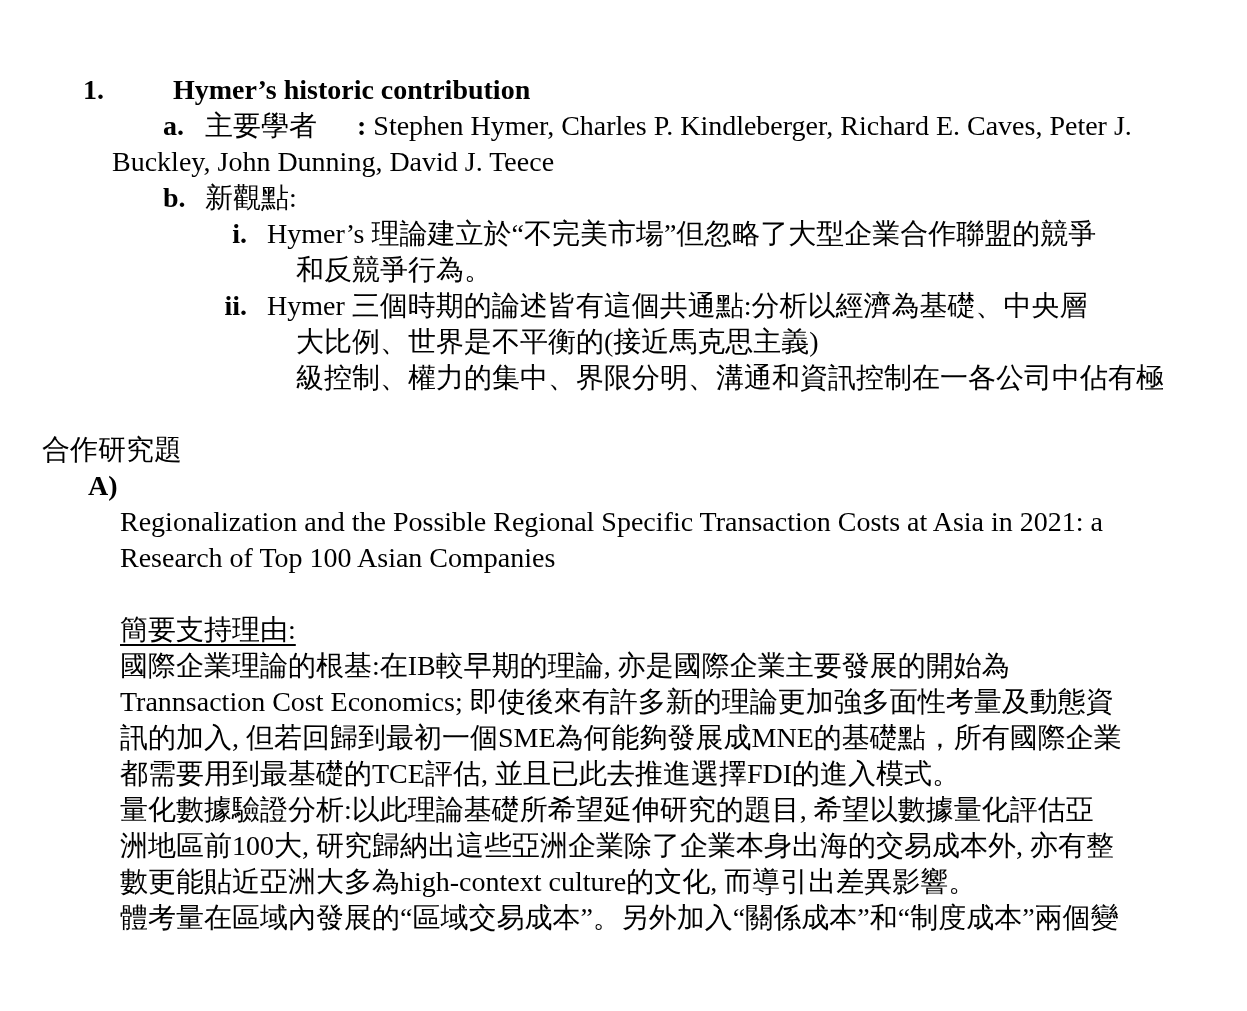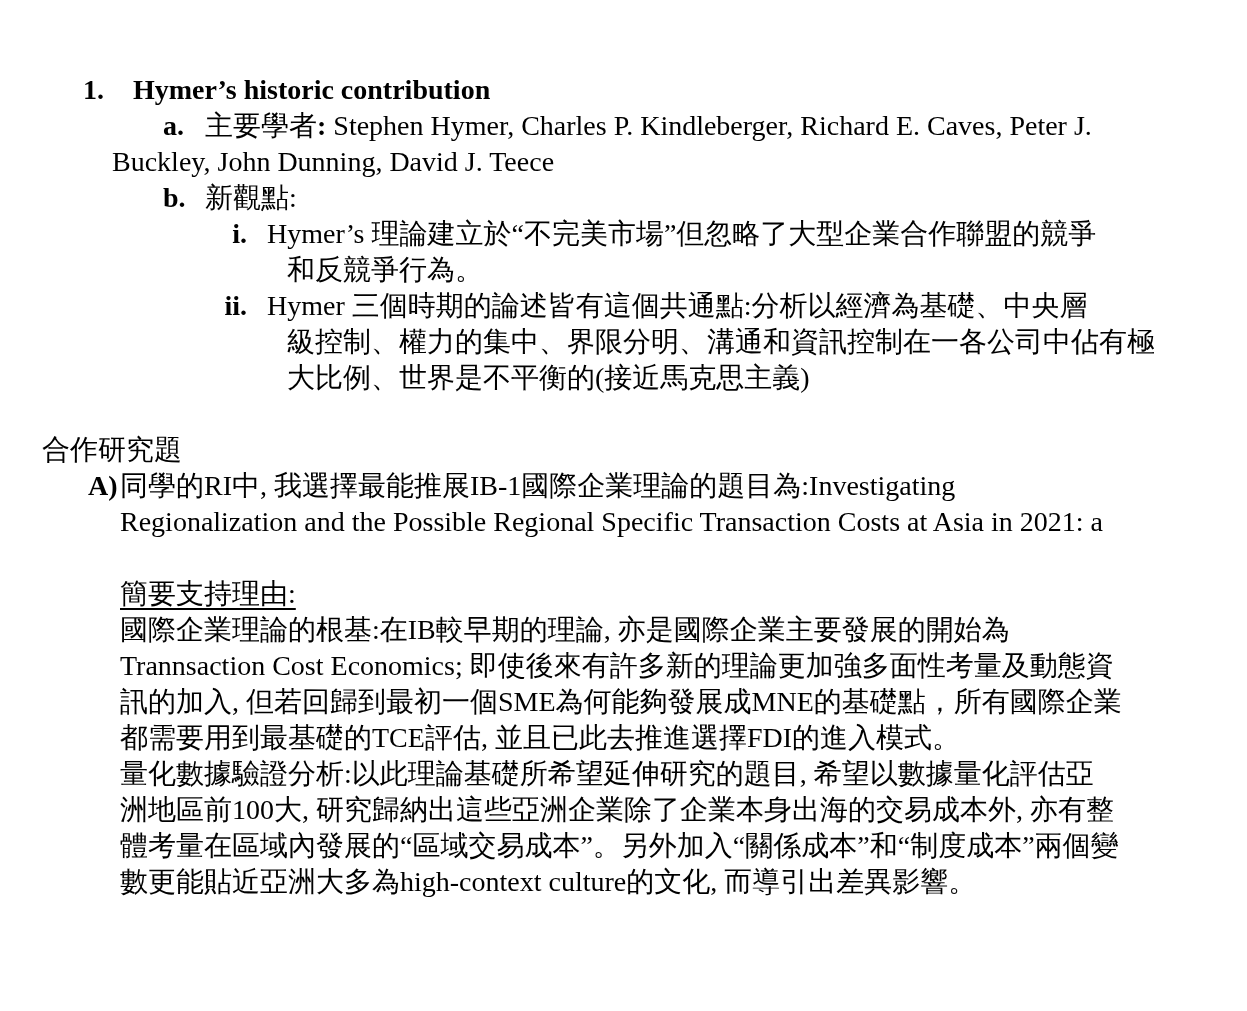--- a/index.html
+++ b/index.html
@@ -11,37 +11,37 @@
     color: #000000;
     font-family: "Liberation Serif", "DejaVu Serif", serif;
     font-size: 28px;
     line-height: 36px;
     box-sizing: border-box;
     padding-top: 72px;
     overflow: hidden;
     white-space: nowrap;
   }
   .row { display: flex; }
-  .b { font-weight: bold; }
+  .b { font-weight: bold; margin-left: 40px; }
   .mk { flex: 0 0 auto; font-weight: bold; }
 
   
   .pl-h1 { padding-left: 83px; }
   .mk-h1 { width: 50px; }
 
   
   .pl-a { padding-left: 163px; }
   .mk-a { width: 42px; }
   .cont-a { padding-left: 112px; }
 
   
   .pl-i { padding-left: 205px; }
   .mk-i { width: 42px; text-align: right; }
   .ci { margin-left: 20px; }
-  .cont-i { padding-left: 287px; }
+  .cont-i { padding-left: 287px; margin-left: 9px; }
 
   
   .pl-root { padding-left: 42px; }
 
   
   .pl-A { padding-left: 88px; }
   .mk-A { width: 32px; }
   .cont-A { padding-left: 120px; }
 
   .blank { height: 36px; }
@@ -71,39 +71,39 @@
   <div class="row pl-i">
     <span class="mk mk-i">i.</span>
     <span class="ci">Hymer’s 理論建立於“不完美市場”但忽略了大型企業合作聯盟的競爭</span>
   </div>
   <div class="cont-i">和反競爭行為。</div>
 
   <div class="row pl-i">
     <span class="mk mk-i">ii.</span>
     <span class="ci">Hymer 三個時期的論述皆有這個共通點:分析以經濟為基礎、中央層</span>
   </div>
+  <div class="cont-i">大比例、世界是不平衡的(接近馬克思主義)</div>
   <div class="cont-i">級控制、權力的集中、界限分明、溝通和資訊控制在一各公司中佔有極</div>
-  <div class="cont-i">大比例、世界是不平衡的(接近馬克思主義)</div>
 
   <div class="blank"></div>
 
   <div class="pl-root">合作研究題</div>
 
   <div class="row pl-A">
     <span class="mk mk-A">A)</span>
-    <span>同學的RI中, 我選擇最能推展IB-1國際企業理論的題目為:Investigating</span>
   </div>
   <div class="cont-A">Regionalization and the Possible Regional Specific Transaction Costs at Asia in 2021: a</div>
+  <div class="cont-A">Research of Top 100 Asian Companies</div>
 
   <div class="blank"></div>
 
   <div class="cont-A"><span class="ul">簡要支持理由:</span></div>
 
   <div class="cont-A">國際企業理論的根基:在IB較早期的理論, 亦是國際企業主要發展的開始為</div>
   <div class="cont-A">Trannsaction Cost Economics; 即使後來有許多新的理論更加強多面性考量及動態資</div>
   <div class="cont-A">訊的加入, 但若回歸到最初一個SME為何能夠發展成MNE的基礎點，所有國際企業</div>
   <div class="cont-A">都需要用到最基礎的TCE評估, 並且已此去推進選擇FDI的進入模式。</div>
   <div class="cont-A">量化數據驗證分析:以此理論基礎所希望延伸研究的題目, 希望以數據量化評估亞</div>
   <div class="cont-A">洲地區前100大, 研究歸納出這些亞洲企業除了企業本身出海的交易成本外, 亦有整</div>
+  <div class="cont-A">數更能貼近亞洲大多為high-context culture的文化, 而導引出差異影響。</div>
   <div class="cont-A">體考量在區域內發展的“區域交易成本”。另外加入“關係成本”和“制度成本”兩個變</div>
-  <div class="cont-A">數更能貼近亞洲大多為high-context culture的文化, 而導引出差異影響。</div>
 
 </div>
 
 </body></html>

